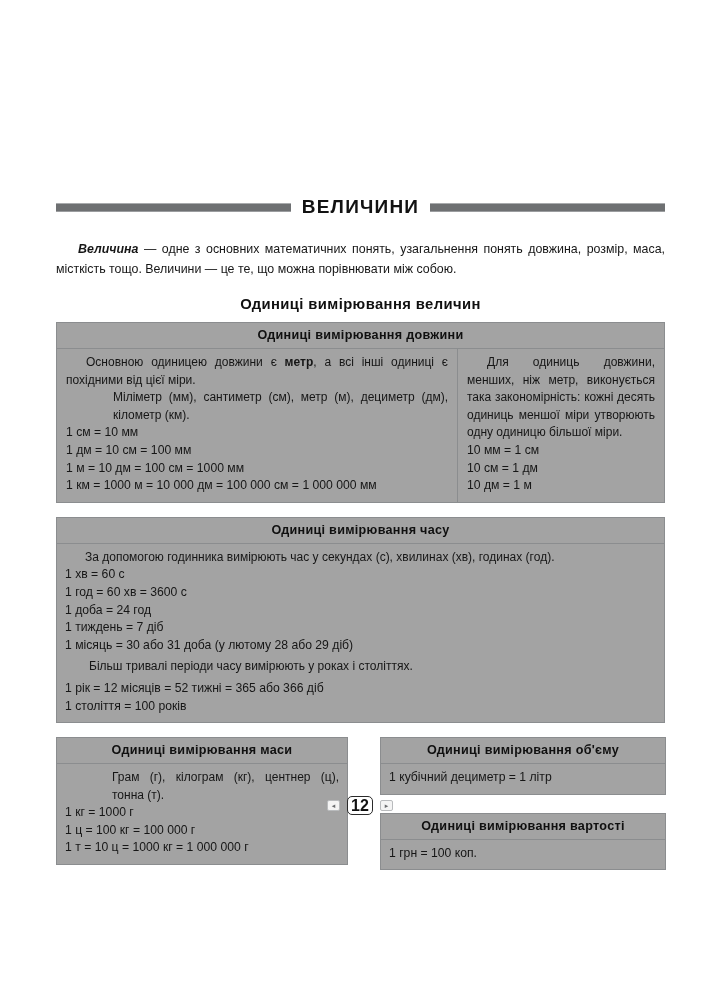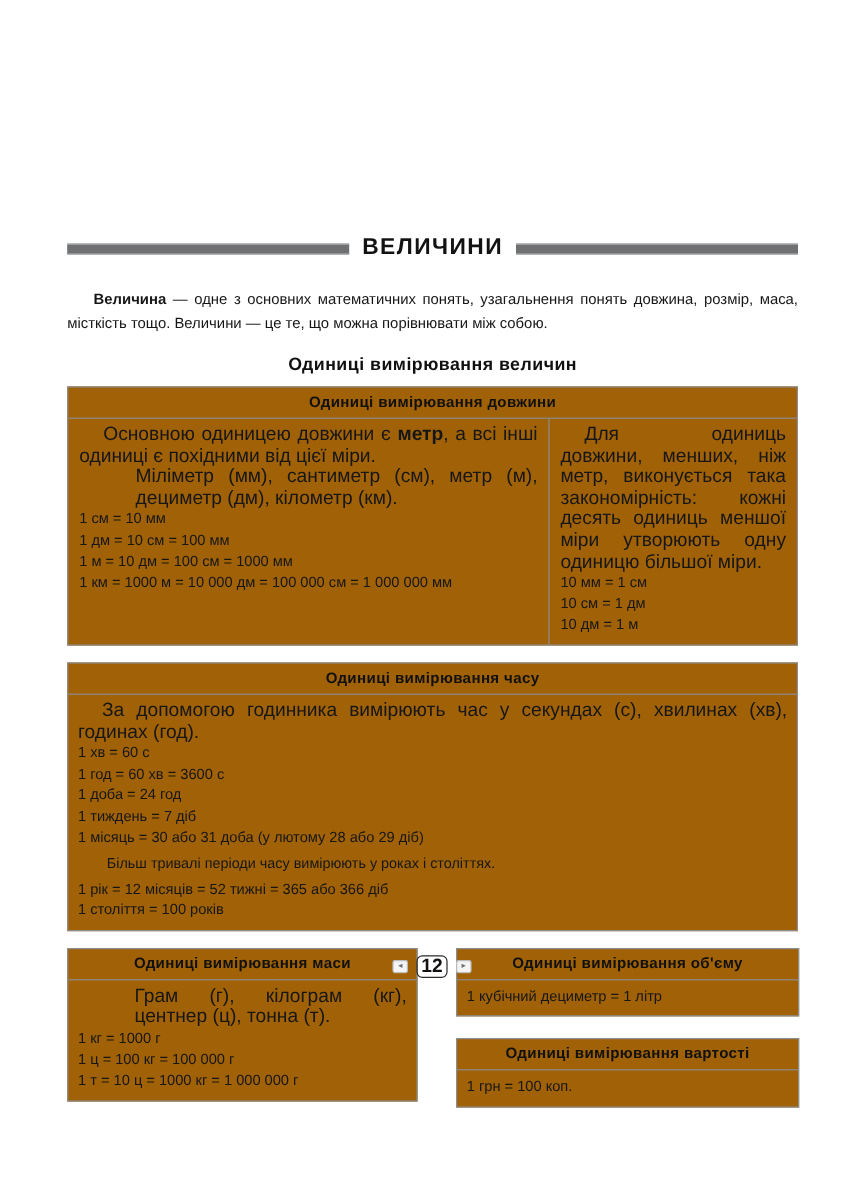--- a/index.html
+++ b/index.html
@@ -60,36 +60,36 @@
 
   
   .intro {
     font-size: 12.4px;
     line-height: 19.5px;
     text-align: justify;
     text-indent: 22px;
     margin: 0 0 17px 0;
     color: #161616;
   }
-  .intro b { font-weight: bold; }
+  .intro b { font-weight: bold; font-style: italic; }
 
   
   .sub-heading {
     text-align: center;
     font-size: 14.8px;
     font-weight: bold;
     letter-spacing: 0.4px;
     margin: 0 0 10px 0;
     color: #101010;
   }
 
   
   .tbl {
     border: 1px solid #8b8d8f;
-    background: #a16207;
+    background: #a3a3a3;
     box-sizing: border-box;
     margin-bottom: 14px;
   }
   .tbl-head {
     border-bottom: 1px solid #8b8d8f;
     text-align: center;
     font-size: 12.6px;
     font-weight: bold;
     letter-spacing: 0.3px;
     padding: 5px 4px 6px 4px;
@@ -107,21 +107,21 @@
     box-sizing: border-box;
     border-right: 1px solid #8b8d8f;
   }
   .col-right {
     flex: 1 1 auto;
     padding: 5px 9px 7px 9px;
     box-sizing: border-box;
   }
 
   .para {
-    font-size: 16px;
+    font-size: 12px;
     line-height: 17.6px;
     text-align: justify;
     text-indent: 20px;
     margin: 0;
     color: #161616;
   }
   .para.no-indent { text-indent: 0; margin-left: 47px; }
   .para b { font-weight: bold; }
 
   .eq {

